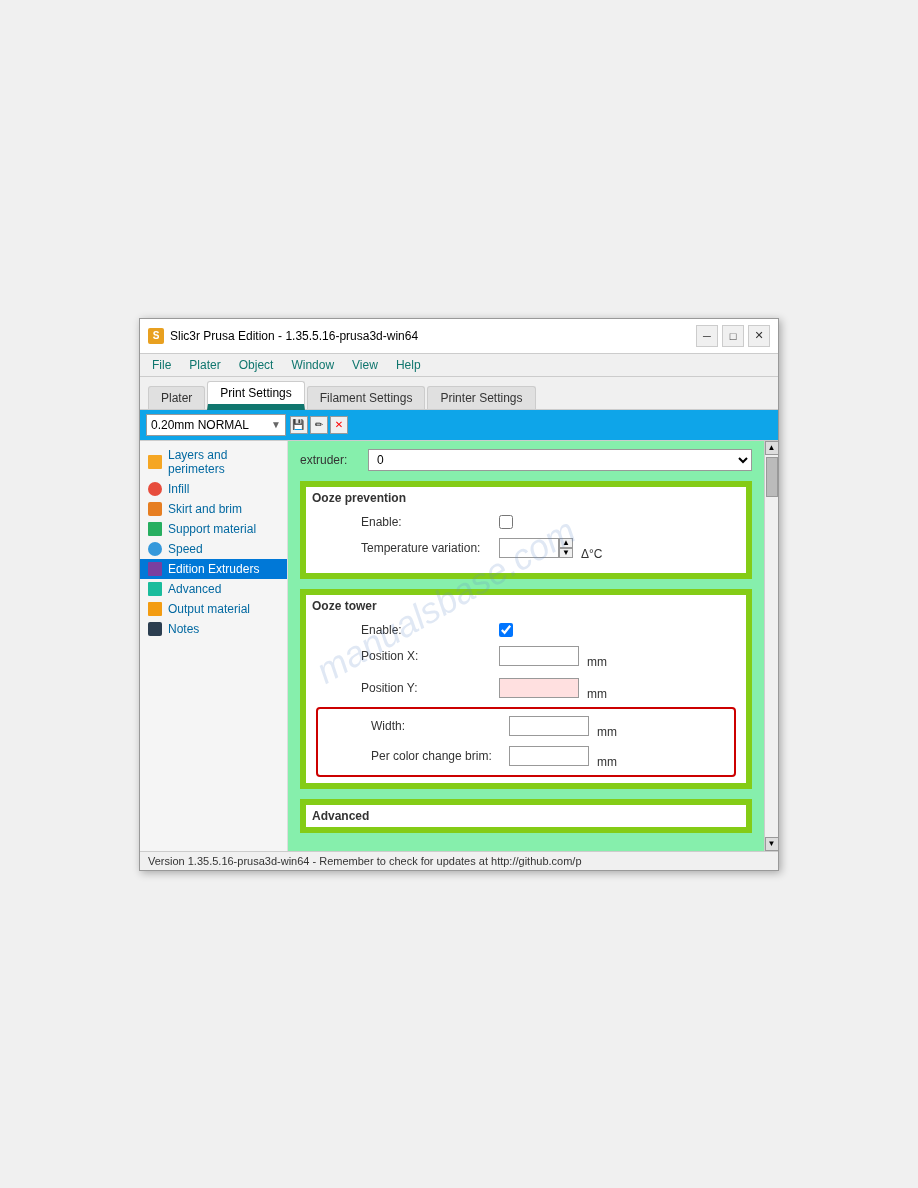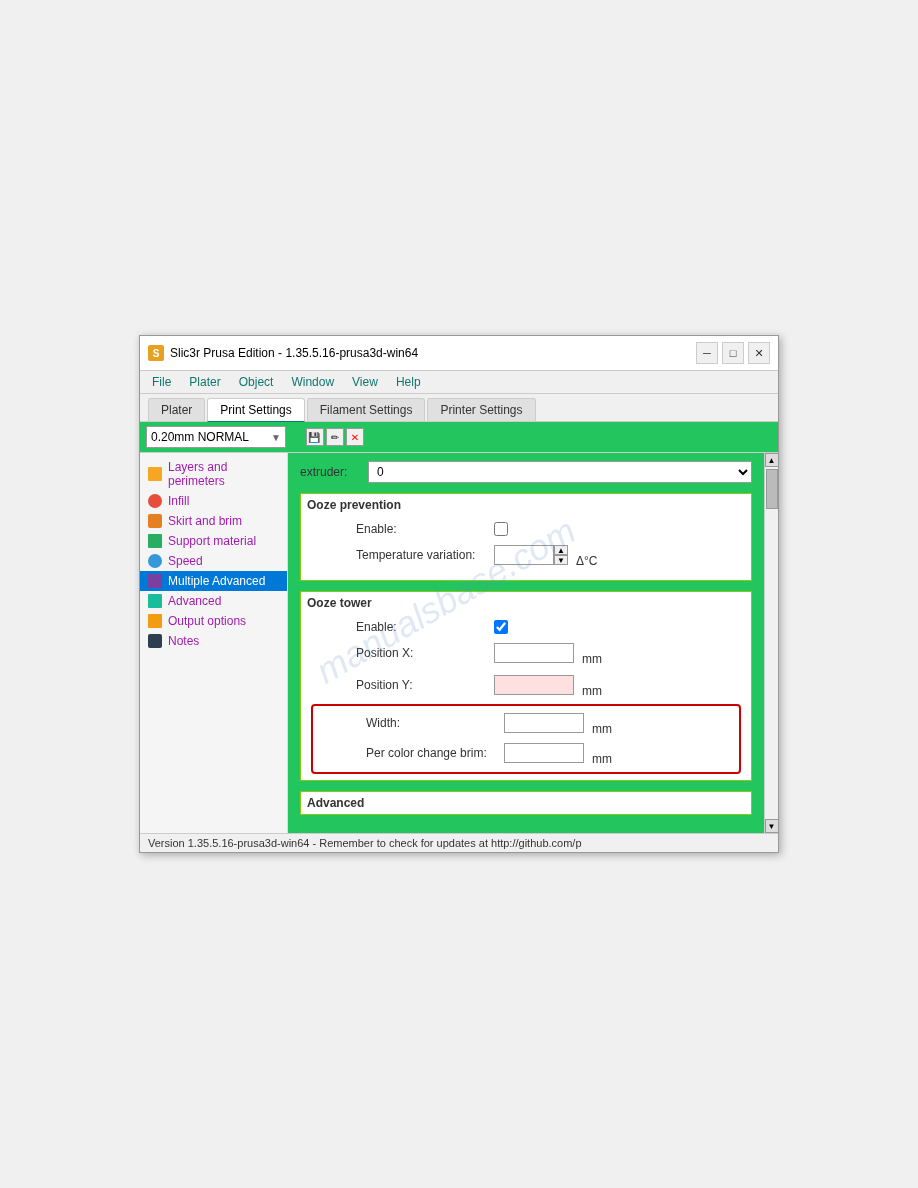--- a/index.html
+++ b/index.html
@@ -100,41 +100,41 @@
       font-size: 12px;
       cursor: pointer;
       border: 1px solid #ccc;
       border-bottom: none;
       background: #e0e0e0;
       color: #333;
       border-radius: 3px 3px 0 0;
     }
     .tab.active {
       background: #fff;
-      border-bottom: 1px solid #0f766e;
+      border-bottom: 6px solid #0f766e;
       margin-bottom: -1px;
       color: #000;
       font-weight: normal;
     }
 
     
     .main-content {
       display: flex;
       background: #fff;
       min-height: 360px;
     }
 
     
     .toolbar-row {
       display: flex;
       align-items: center;
       padding: 4px 6px;
-      background: #22c55e;
+      background: #0ea5e9;
       border-bottom: 1px solid #ccc;
-      gap: 20px;
+      gap: 4px;
     }
     .profile-dropdown {
       display: flex;
       align-items: center;
       border: 1px solid #999;
       background: #fff;
       height: 22px;
       min-width: 140px;
       padding: 0 4px;
       font-size: 12px;
@@ -163,21 +163,21 @@
       padding: 4px 0;
       flex-shrink: 0;
     }
     .sidebar-item {
       display: flex;
       align-items: center;
       padding: 3px 8px;
       cursor: pointer;
       font-size: 12px;
       gap: 6px;
-      color: #a21caf;
+      color: #0369a1;
     }
     .sidebar-item.active {
       background: #0078d7;
       color: white;
     }
     .sidebar-icon {
       width: 14px;
       height: 14px;
       flex-shrink: 0;
       display: flex;
@@ -193,21 +193,21 @@
     .icon-extruders { background: #9b59b6; border-radius: 1px; }
     .icon-advanced { background: #1abc9c; border-radius: 1px; }
     .icon-output { background: #f39c12; border-radius: 1px; }
     .icon-notes { background: #2c3e50; border-radius: 2px; }
 
     
     .right-panel {
       flex: 1;
       padding: 8px 12px;
       overflow-y: auto;
-      background: #22c55e;
+      background: #86efac;
     }
 
     
     .extruder-row {
       display: flex;
       align-items: center;
       margin-bottom: 10px;
       gap: 8px;
     }
     .extruder-label {
@@ -219,21 +219,21 @@
       flex: 1;
       height: 22px;
       border: 1px solid #999;
       background: #fff;
       font-size: 12px;
       padding: 0 4px;
     }
 
     
     .section {
-      border: 1px solid #84cc16;
+      border: 6px solid #84cc16;
       margin-bottom: 10px;
       background: #fff;
     }
     .section-title {
       font-size: 12px;
       font-weight: bold;
       color: #333;
       padding: 4px 6px;
       background: #fff;
     }
@@ -431,29 +431,29 @@
         <div class="sidebar-item">
           <div class="sidebar-icon icon-support"></div>
           <span>Support material</span>
         </div>
         <div class="sidebar-item">
           <div class="sidebar-icon icon-speed"></div>
           <span>Speed</span>
         </div>
         <div class="sidebar-item active">
           <div class="sidebar-icon icon-extruders" style="background:#7a3f9f;"></div>
-          <span>Multiple Advanced</span>
+          <span>Edition Extruders</span>
         </div>
         <div class="sidebar-item">
           <div class="sidebar-icon icon-advanced"></div>
           <span>Advanced</span>
         </div>
         <div class="sidebar-item">
           <div class="sidebar-icon icon-output"></div>
-          <span>Output options</span>
+          <span>Output material</span>
         </div>
         <div class="sidebar-item">
           <div class="sidebar-icon icon-notes"></div>
           <span>Notes</span>
         </div>
       </div>
 
       <div class="right-panel">
 
         <div class="extruder-row">

